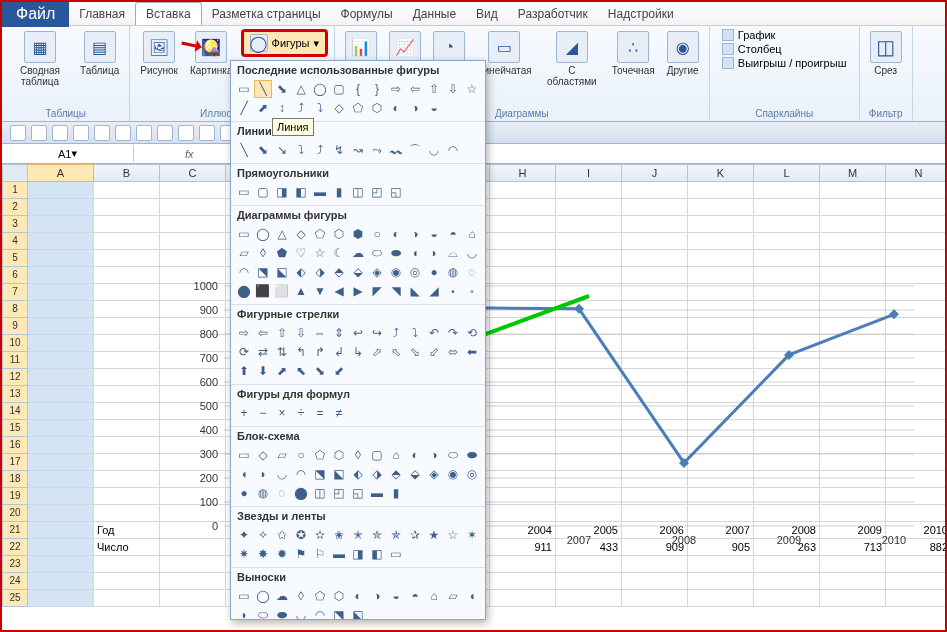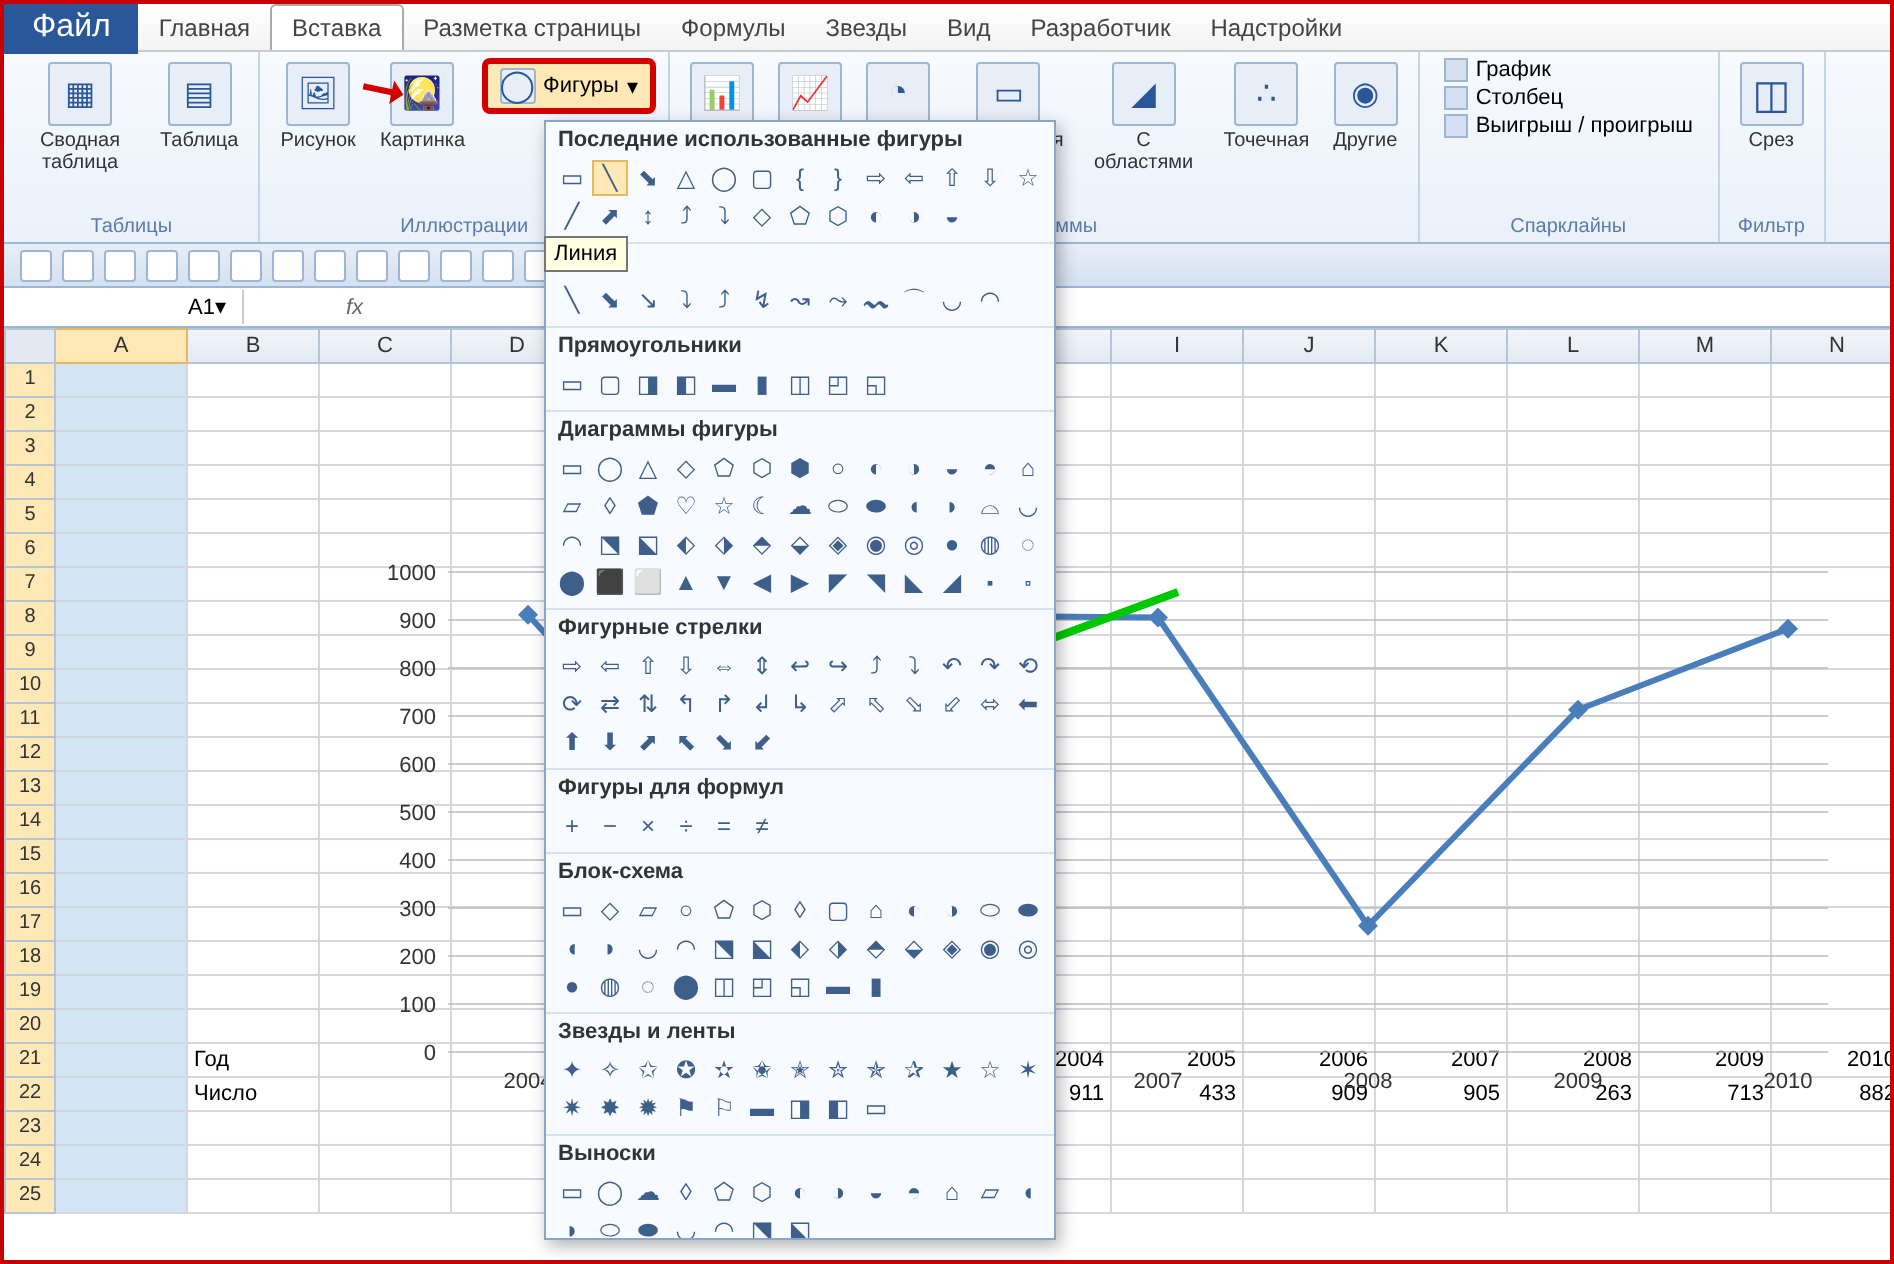--- a/index.html
+++ b/index.html
@@ -14,35 +14,35 @@
 .rgroup-label { font-size: 10px; color: #5b7ca8; text-align: center; padding: 1px 0; width: 100%; }
 .rbtn { display: flex; flex-direction: column; align-items: center; padding: 2px 4px; border-radius: 3px; cursor: pointer; }
 .ricon { width: 32px; height: 32px; background: #e8eef7; border: 1px solid #9db6d4; border-radius: 2px; display: flex; align-items: center; justify-content: center; font-size: 16px; color: #2a579a; }
 .rlbl { font-size: 10px; color: #333; text-align: center; margin-top: 2px; max-width: 56px; line-height: 1.1; }
 .shapes-btn { border: 3px solid #d40000; border-radius: 4px; padding: 2px 6px; display: flex; align-items: center; gap: 4px; background: #fde8b6; }
 .shapes-btn .ricon { width: 18px; height: 18px; }
 .red-arrow { position: absolute; left: 180px; top: 28px; font-size: 28px; color: #d40000; transform: rotate(12deg); pointer-events: none; z-index: 50; }
 .qat { display: flex; align-items: center; height: 22px; background: linear-gradient(#e8eef7,#d5e1f0); padding: 0 8px; gap: 5px; border-bottom: 1px solid #9db6d4; }
 .qat .ico { width: 16px; height: 16px; background: #fff; border: 1px solid #9db6d4; border-radius: 2px; display: inline-block; }
 .namebar { display: flex; align-items: center; height: 20px; border-bottom: 1px solid #9db6d4; }
-.namebox { width: 120px; border-right: 1px solid #ccc; padding: 2px 8px; font-size: 11px; display: flex; align-items: center; justify-content: flex-end; }
+.namebox { width: 132px; border-right: 1px solid #ccc; padding: 2px 8px; font-size: 11px; display: flex; align-items: center; justify-content: center; }
 .fx { padding: 0 8px; color: #666; font-style: italic; margin-left: 43px; }
 .grid-area { position: relative; height: 466px; overflow: hidden; }
 .colhdrs { display: flex; position: absolute; top: 0; left: 0; height: 18px; background: linear-gradient(#f3f6fb,#e2e9f2); }
 .corner { width: 26px; height: 18px; border: 1px solid #b5c5d8; background: #e2e9f2; }
 .colh { width: 66px; height: 18px; border: 1px solid #b5c5d8; border-left: none; text-align: center; font-size: 11px; color: #333; line-height: 17px; }
 .colh.sel { background: #fde8b6; border-color: #e6b860; }
 .rows { position: absolute; top: 18px; left: 0; }
 .row { display: flex; height: 17px; }
 .rowh { width: 26px; border: 1px solid #b5c5d8; border-top: none; text-align: center; font-size: 10px; color: #333; background: linear-gradient(#f3f6fb,#e2e9f2); line-height: 16px; }
 .rowh.sel { background: #fde8b6; }
 .cell { width: 66px; height: 17px; border-right: 1px solid #d4d8de; border-bottom: 1px solid #d4d8de; font-size: 11px; padding: 0 3px; text-align: right; line-height: 16px; }
 .cell.selA { background: #d3e4f5; }
 .cell.b { text-align: left; }
-.shapes-drop { position: absolute; top: 60px; left: 230px; width: 256px; background: #f7faff; border: 1px solid #8ba6c8; box-shadow: 2px 3px 8px rgba(0,0,0,.3); z-index: 40; max-height: 560px; overflow: hidden; margin-left: 42px; }
+.shapes-drop { position: absolute; top: 60px; left: 230px; width: 256px; background: #f7faff; border: 1px solid #8ba6c8; box-shadow: 2px 3px 8px rgba(0,0,0,.3); z-index: 40; max-height: 560px; overflow: hidden; }
 .sd-sec { border-bottom: 1px solid #d5e1f0; }
 .sd-title { font-size: 11px; font-weight: bold; color: #333; padding: 3px 6px 2px; }
 .sd-icons { display: flex; flex-wrap: wrap; padding: 2px 4px 4px; gap: 1px; }
 .sd-ico { width: 18px; height: 18px; border: 1px solid transparent; display: flex; align-items: center; justify-content: center; font-size: 12px; color: #3d5f8a; cursor: pointer; }
 .sd-ico.hl { background: #fde8b6; border-color: #e6b860; }
 .tooltip { position: absolute; top: 118px; left: 272px; background: #ffffe1; border: 1px solid #767676; padding: 2px 4px; font-size: 11px; z-index: 60; }
 .chart { position: absolute; left: 182px; top: 112px; width: 740px; height: 310px; }
 .green-arrow { pointer-events: none; }
 .sparkline-grp .srow { display: flex; align-items: center; gap: 4px; }
 .sparkline-grp .sico { width: 12px; height: 12px; background: #d5e1f0; border: 1px solid #9db6d4; }
@@ -50,21 +50,21 @@
 </style>
 </head>
 <body>
 
 <div class="menubar">
   <div class="file-tab">Файл</div>
   <div class="tab">Главная</div>
   <div class="tab active">Вставка</div>
   <div class="tab">Разметка страницы</div>
   <div class="tab">Формулы</div>
-  <div class="tab">Звезды</div>
+  <div class="tab">Данные</div>
   <div class="tab">Вид</div>
   <div class="tab">Разработчик</div>
   <div class="tab">Надстройки</div>
 </div>
 
 <div class="red-arrow">➞</div>
 
 <div class="ribbon">
   <div class="rgroup">
     <div class="rgroup-body">

